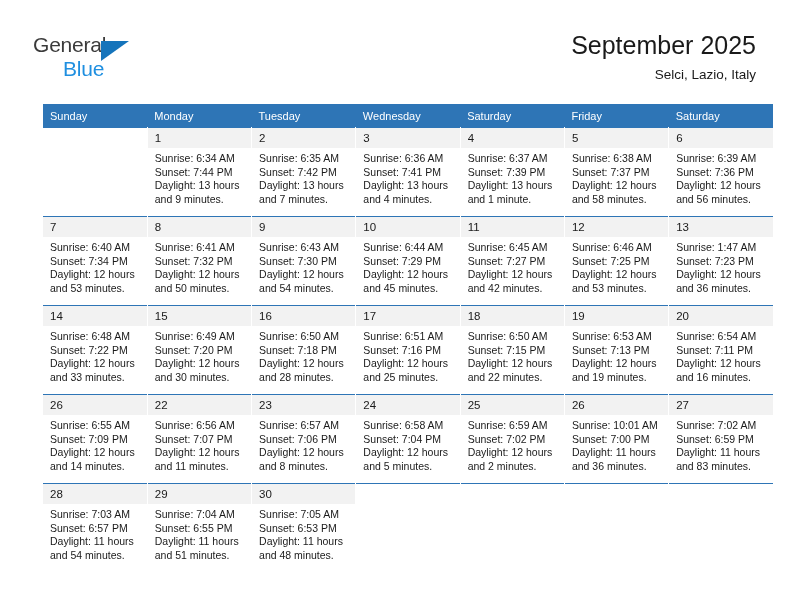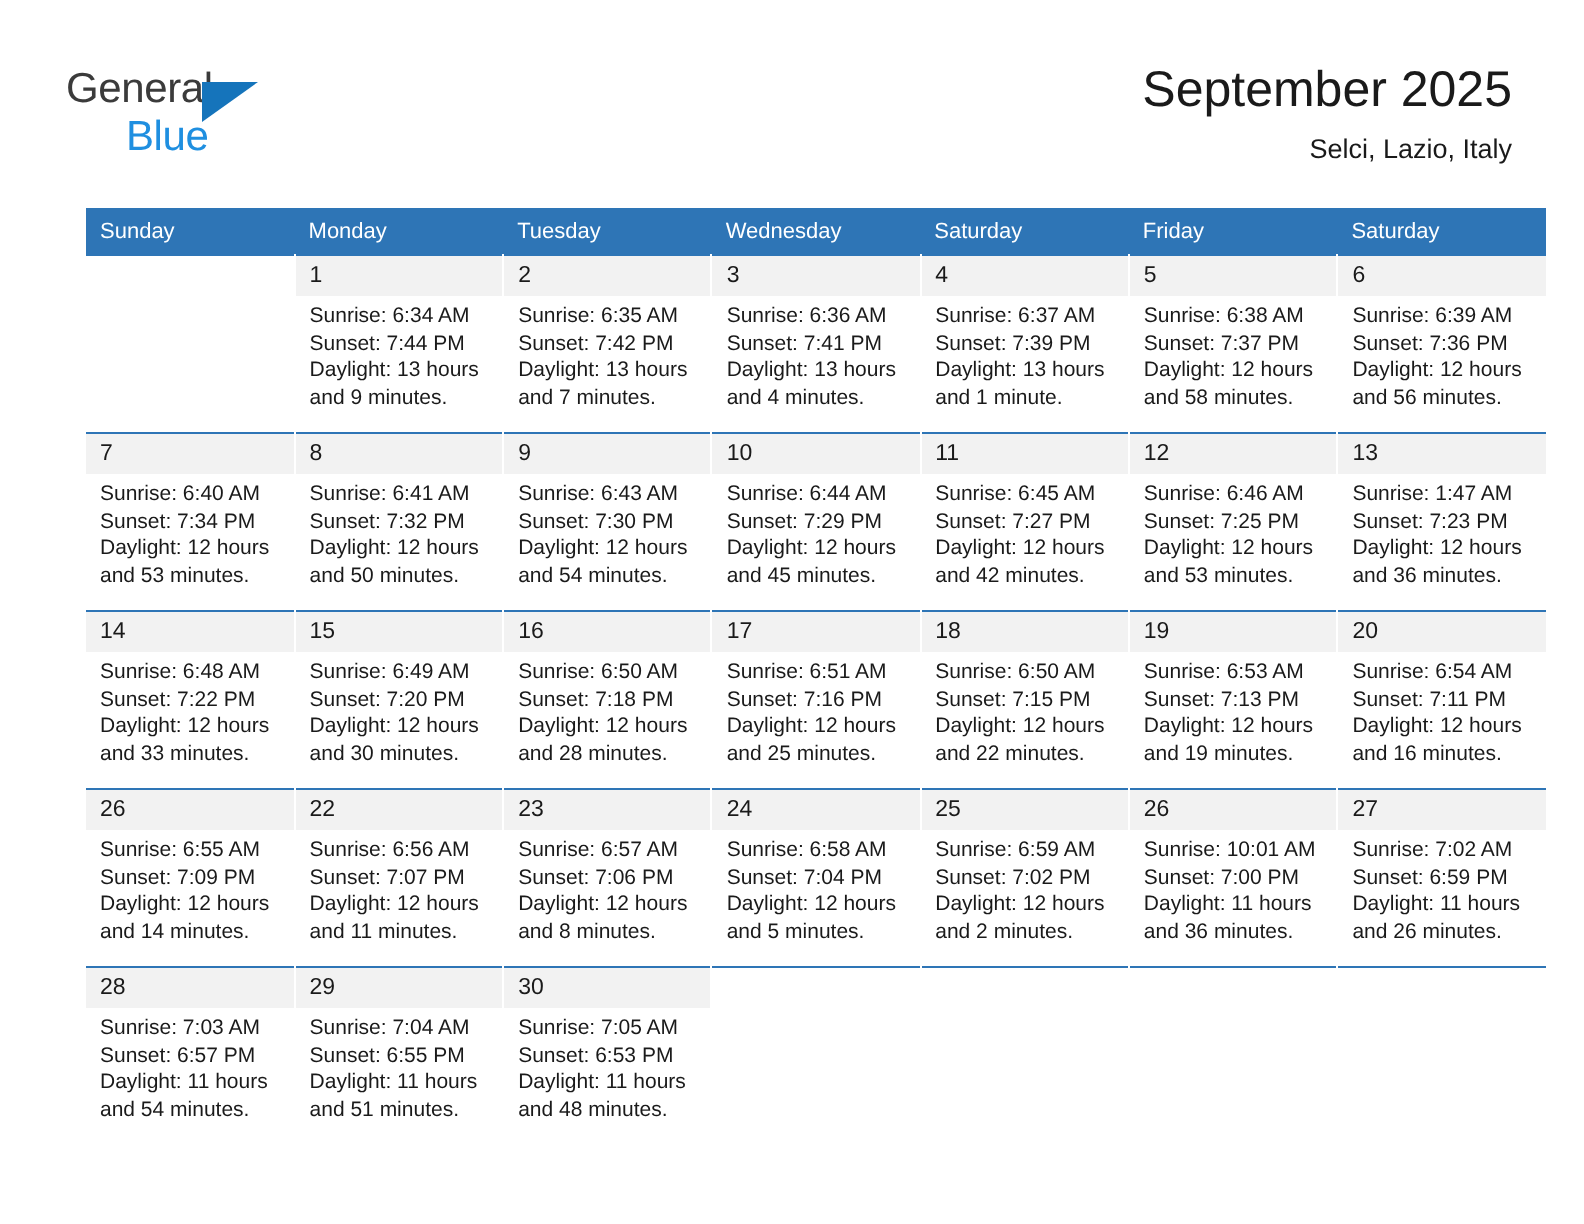--- a/index.html
+++ b/index.html
@@ -426,21 +426,21 @@
                 <div class="ln daylight">Daylight: 11 hours</div>
                 <div class="ln daylight">and 36 minutes.</div>
               </div>
             </td>
             <td>
               <div class="daynum">27</div>
               <div class="cellbody">
                 <div class="ln">Sunrise: 7:02 AM</div>
                 <div class="ln">Sunset: 6:59 PM</div>
                 <div class="ln daylight">Daylight: 11 hours</div>
-                <div class="ln daylight">and 26 minutes.</div>
+                <div class="ln daylight">and 83 minutes.</div>
               </div>
             </td>
           </tr>
           <tr class="week-row">
             <td>
               <div class="daynum">28</div>
               <div class="cellbody">
                 <div class="ln">Sunrise: 7:03 AM</div>
                 <div class="ln">Sunset: 6:57 PM</div>
                 <div class="ln daylight">Daylight: 11 hours</div>

